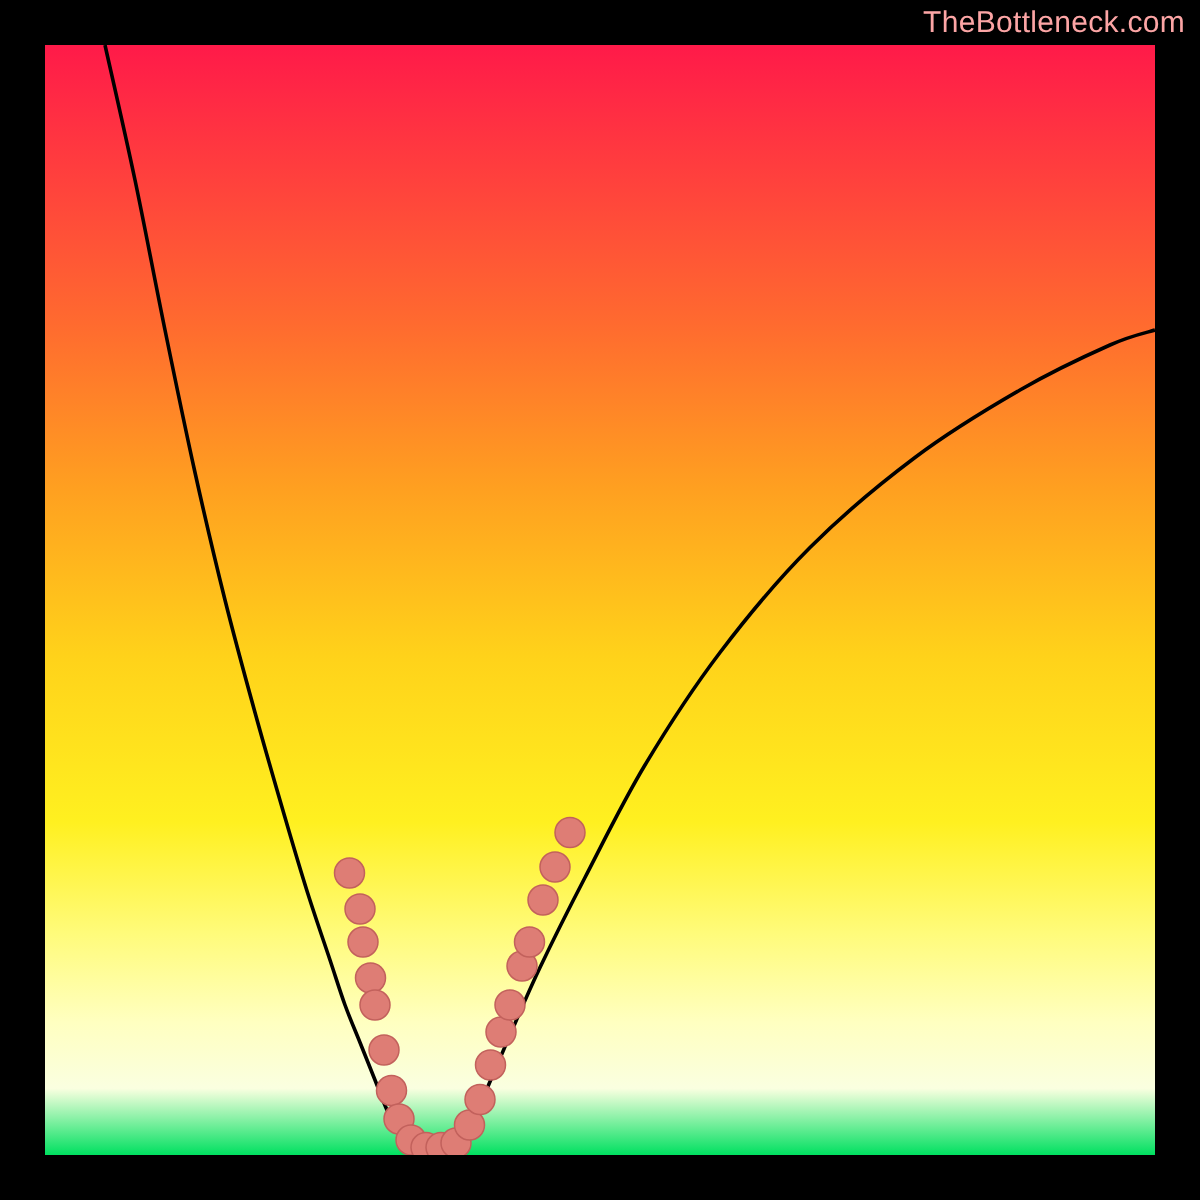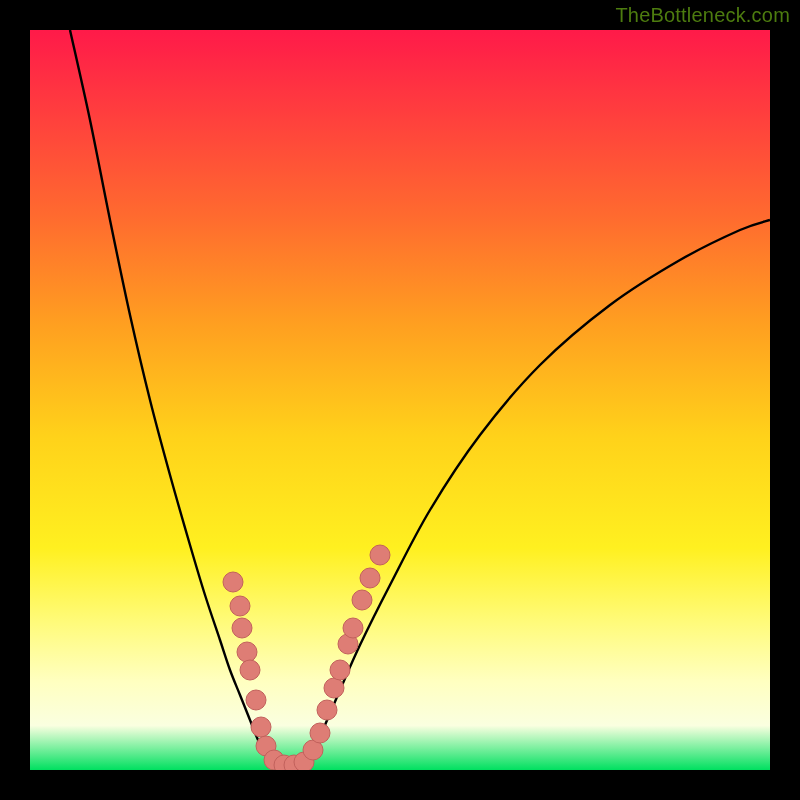--- a/index.html
+++ b/index.html
@@ -34,21 +34,21 @@
       #fffb7a 80%,
       #ffffc0 88%,
       #faffe0 94%,
       #00e060 100%
     );
   }
   .watermark {
     position: absolute;
     top: 4px;
     right: 10px;
-    color: #4d7c0f;
+    color: #fca5a5;
     font-size: 20px;
     letter-spacing: 0.2px;
     font-weight: 400;
     user-select: none;
   }
   svg.curve {
     position: absolute;
     inset: 0;
   }
 </style>

